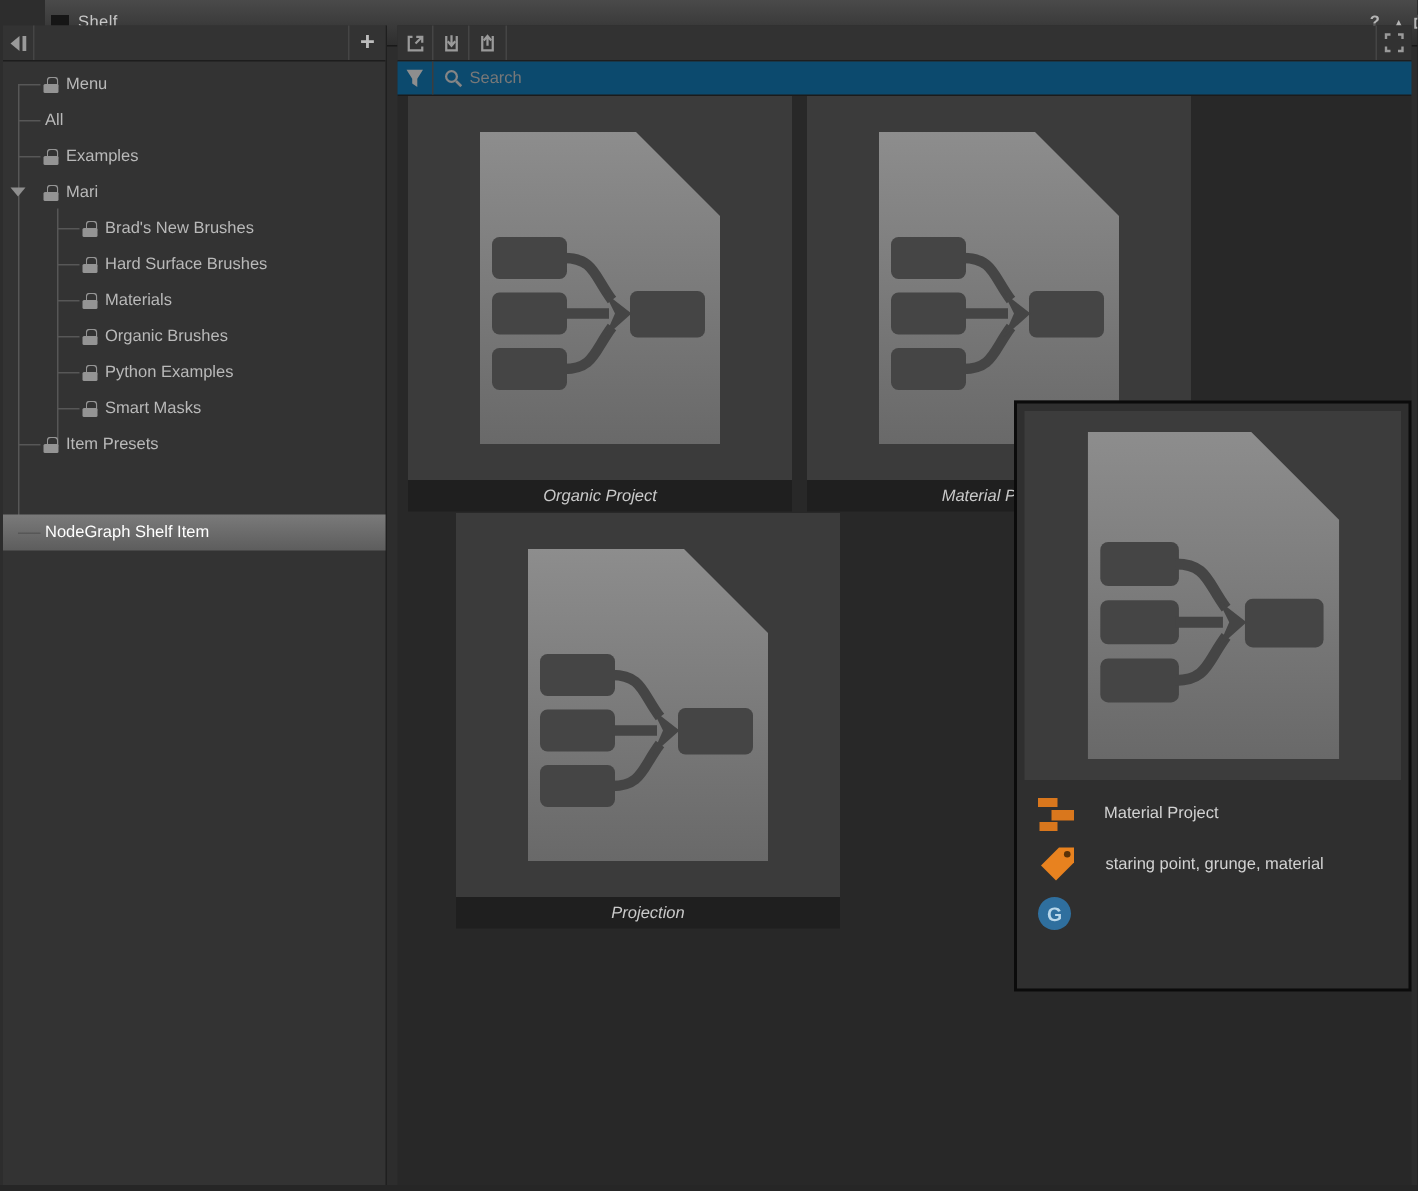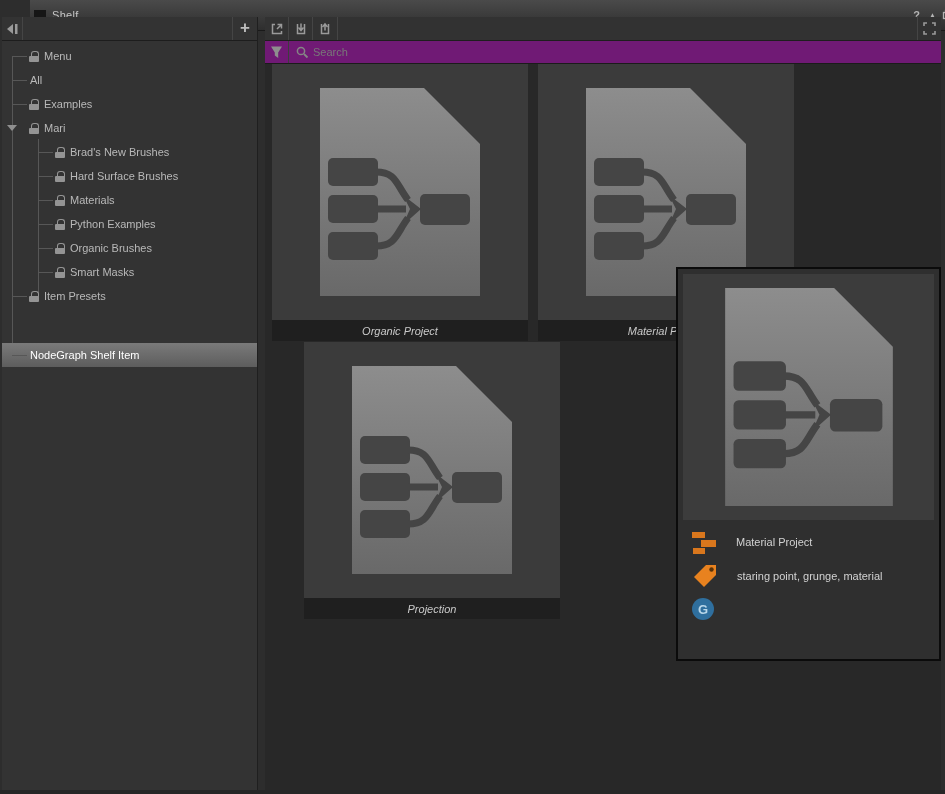--- a/index.html
+++ b/index.html
@@ -61,21 +61,21 @@
   }
   .toolbar{ height:24px; background:#323232; border-bottom:1px solid #1e1e1e;
     display:flex; align-items:stretch; }
   .tool-group{ display:flex; border-right:1px solid #454545; }
   .tool-btn{ width:24px; display:flex; align-items:center; justify-content:center;
     border-right:1px solid #454545; }
   .tool-btn:last-child{ border-right:none; }
   .tool-spacer{ flex:1; }
   .expand-btn{ width:24px; border-left:1px solid #454545;
     display:flex; align-items:center; justify-content:center; }
-  .searchbar{ height:23px; background:#701a75; border-bottom:1px solid #1b1b1b;
+  .searchbar{ height:23px; background:#0c4a6e; border-bottom:1px solid #1b1b1b;
     display:flex; align-items:center; }
   .funnel-wrap{ width:24px; height:100%; display:flex; align-items:center; justify-content:center;
     border-right:1px solid #3d3d3d; }
   .mag-wrap{ width:22px; display:flex; align-items:center; justify-content:center; margin-left:2px; }
   .search-input{ flex:1; background:transparent; border:none; outline:none;
     color:#9a9a9a; font-size:11px; font-family:"Liberation Sans",sans-serif; }
   .search-input::placeholder{ color:#787878; }
   .content{ position:relative; flex:1;font-style:italic; }
   
   .tile{ position:absolute; width:256px; }
@@ -193,26 +193,26 @@
         <span>Hard Surface Brushes</span>
       </div>
       <div class="trow" style="padding-left:53px">
         <span class="dash d1"></span>
         <span class="lock"></span>
         <span>Materials</span>
       </div>
       <div class="trow" style="padding-left:53px">
         <span class="dash d1"></span>
         <span class="lock"></span>
+        <span>Organic Brushes</span>
+      </div>
+      <div class="trow" style="padding-left:53px">
+        <span class="dash d1"></span>
+        <span class="lock"></span>
         <span>Python Examples</span>
-      </div>
-      <div class="trow" style="padding-left:53px">
-        <span class="dash d1"></span>
-        <span class="lock"></span>
-        <span>Organic Brushes</span>
       </div>
       <div class="trow" style="padding-left:53px">
         <span class="dash d1"></span>
         <span class="lock"></span>
         <span>Smart Masks</span>
       </div>
       <div class="trow" style="padding-left:27px">
         <span class="dash d0"></span>
         <span class="lock"></span>
         <span>Item Presets</span>

